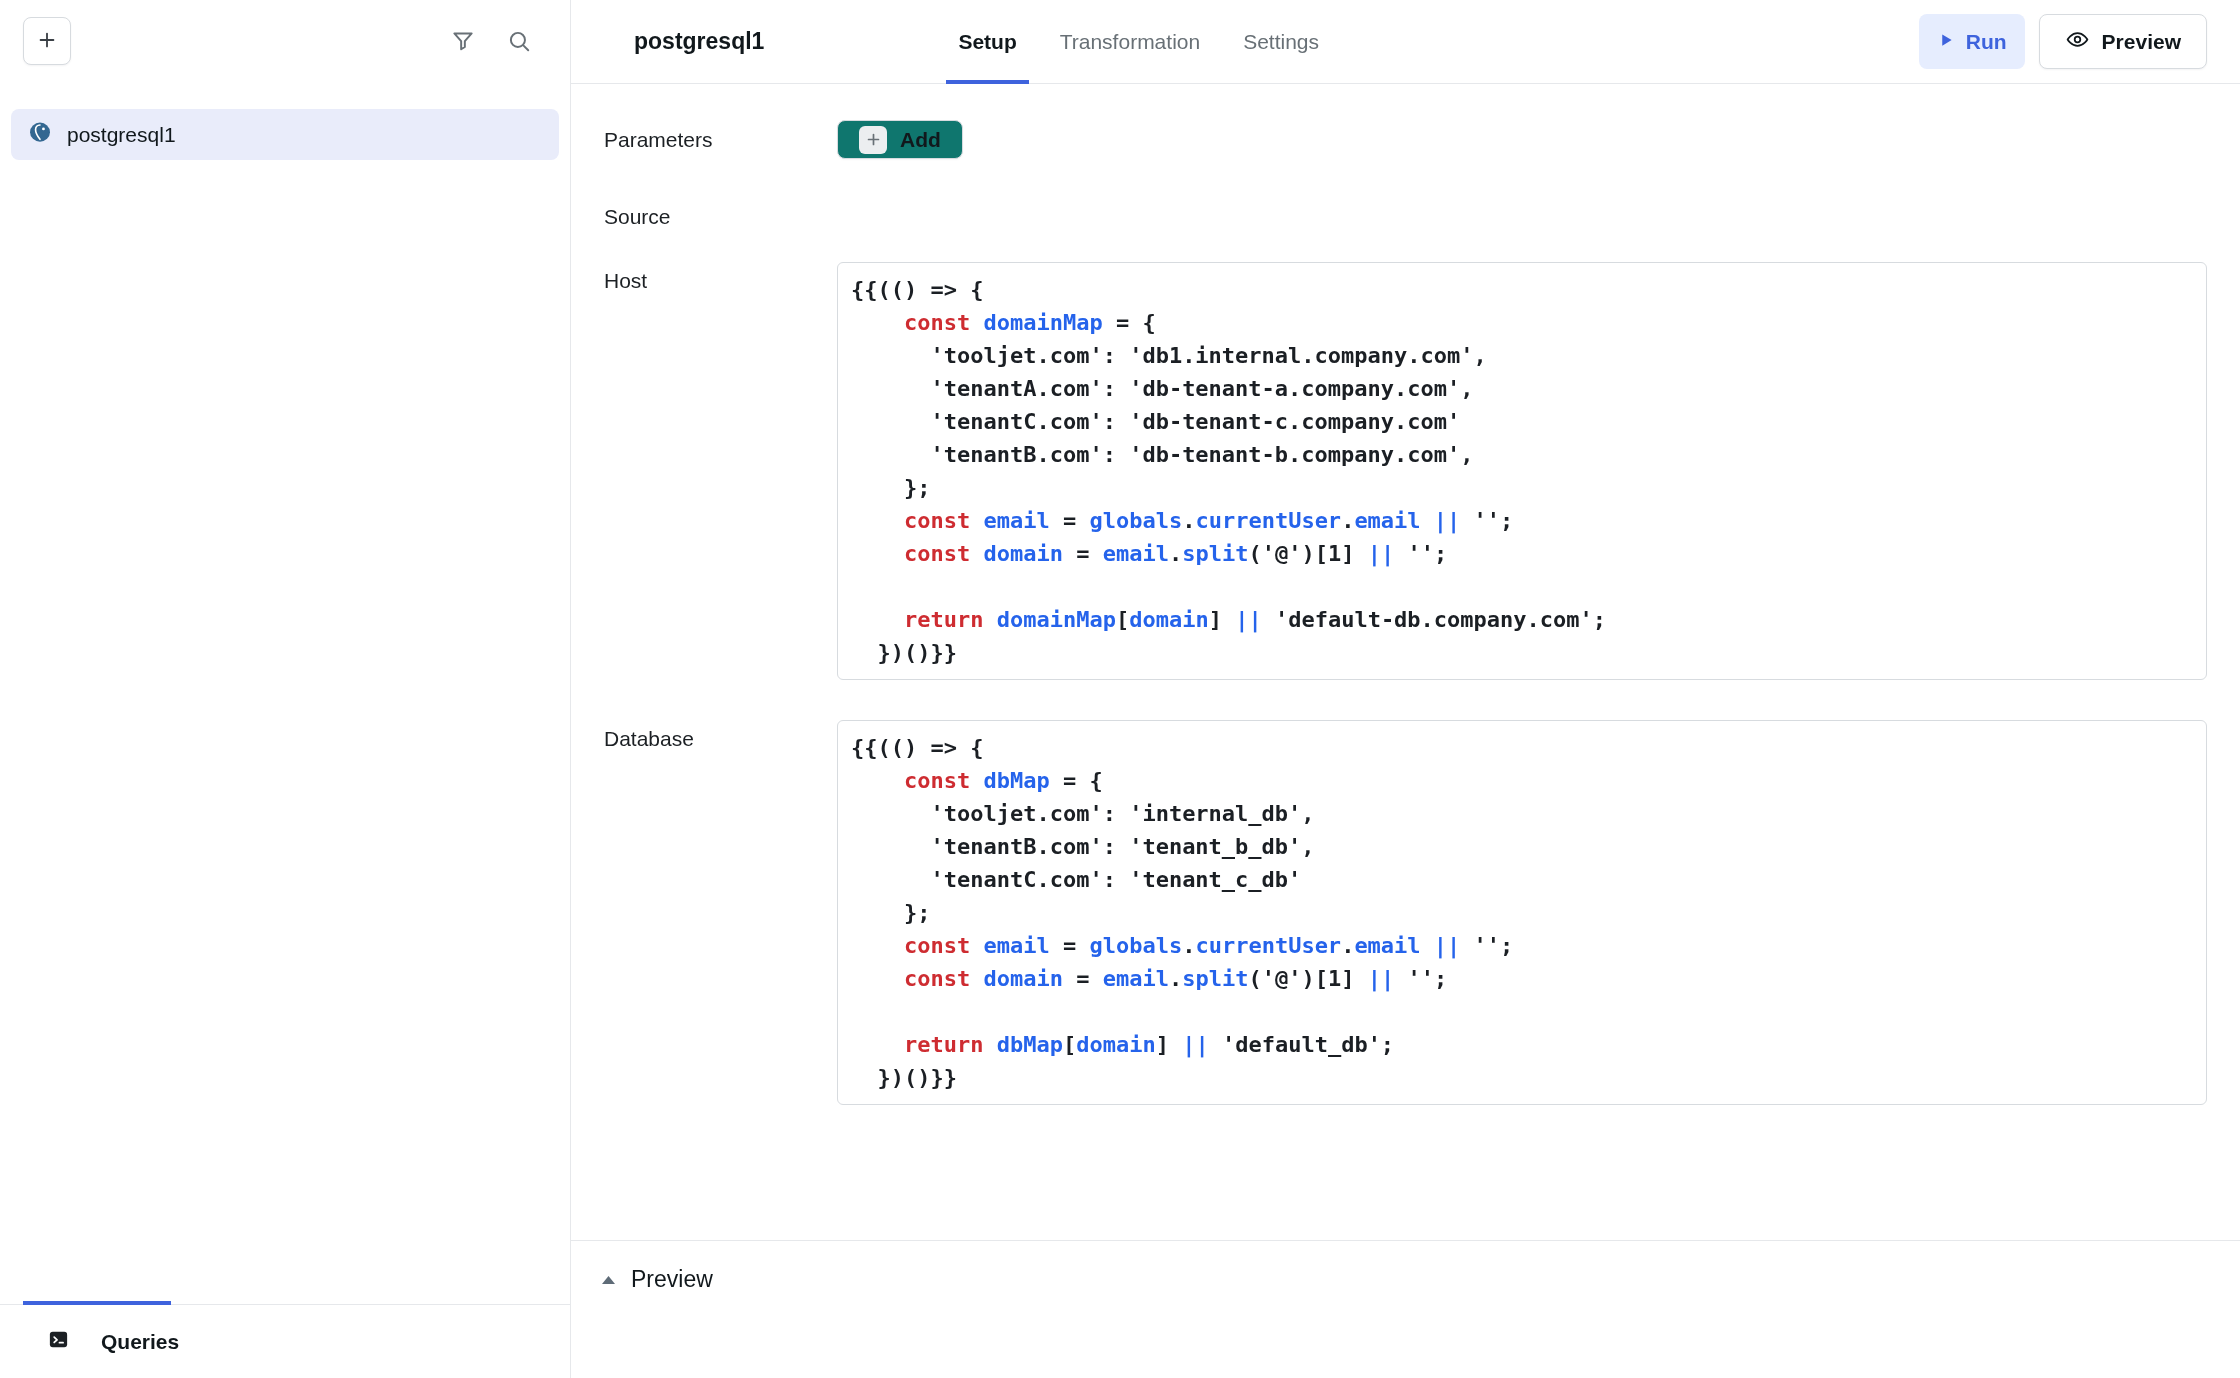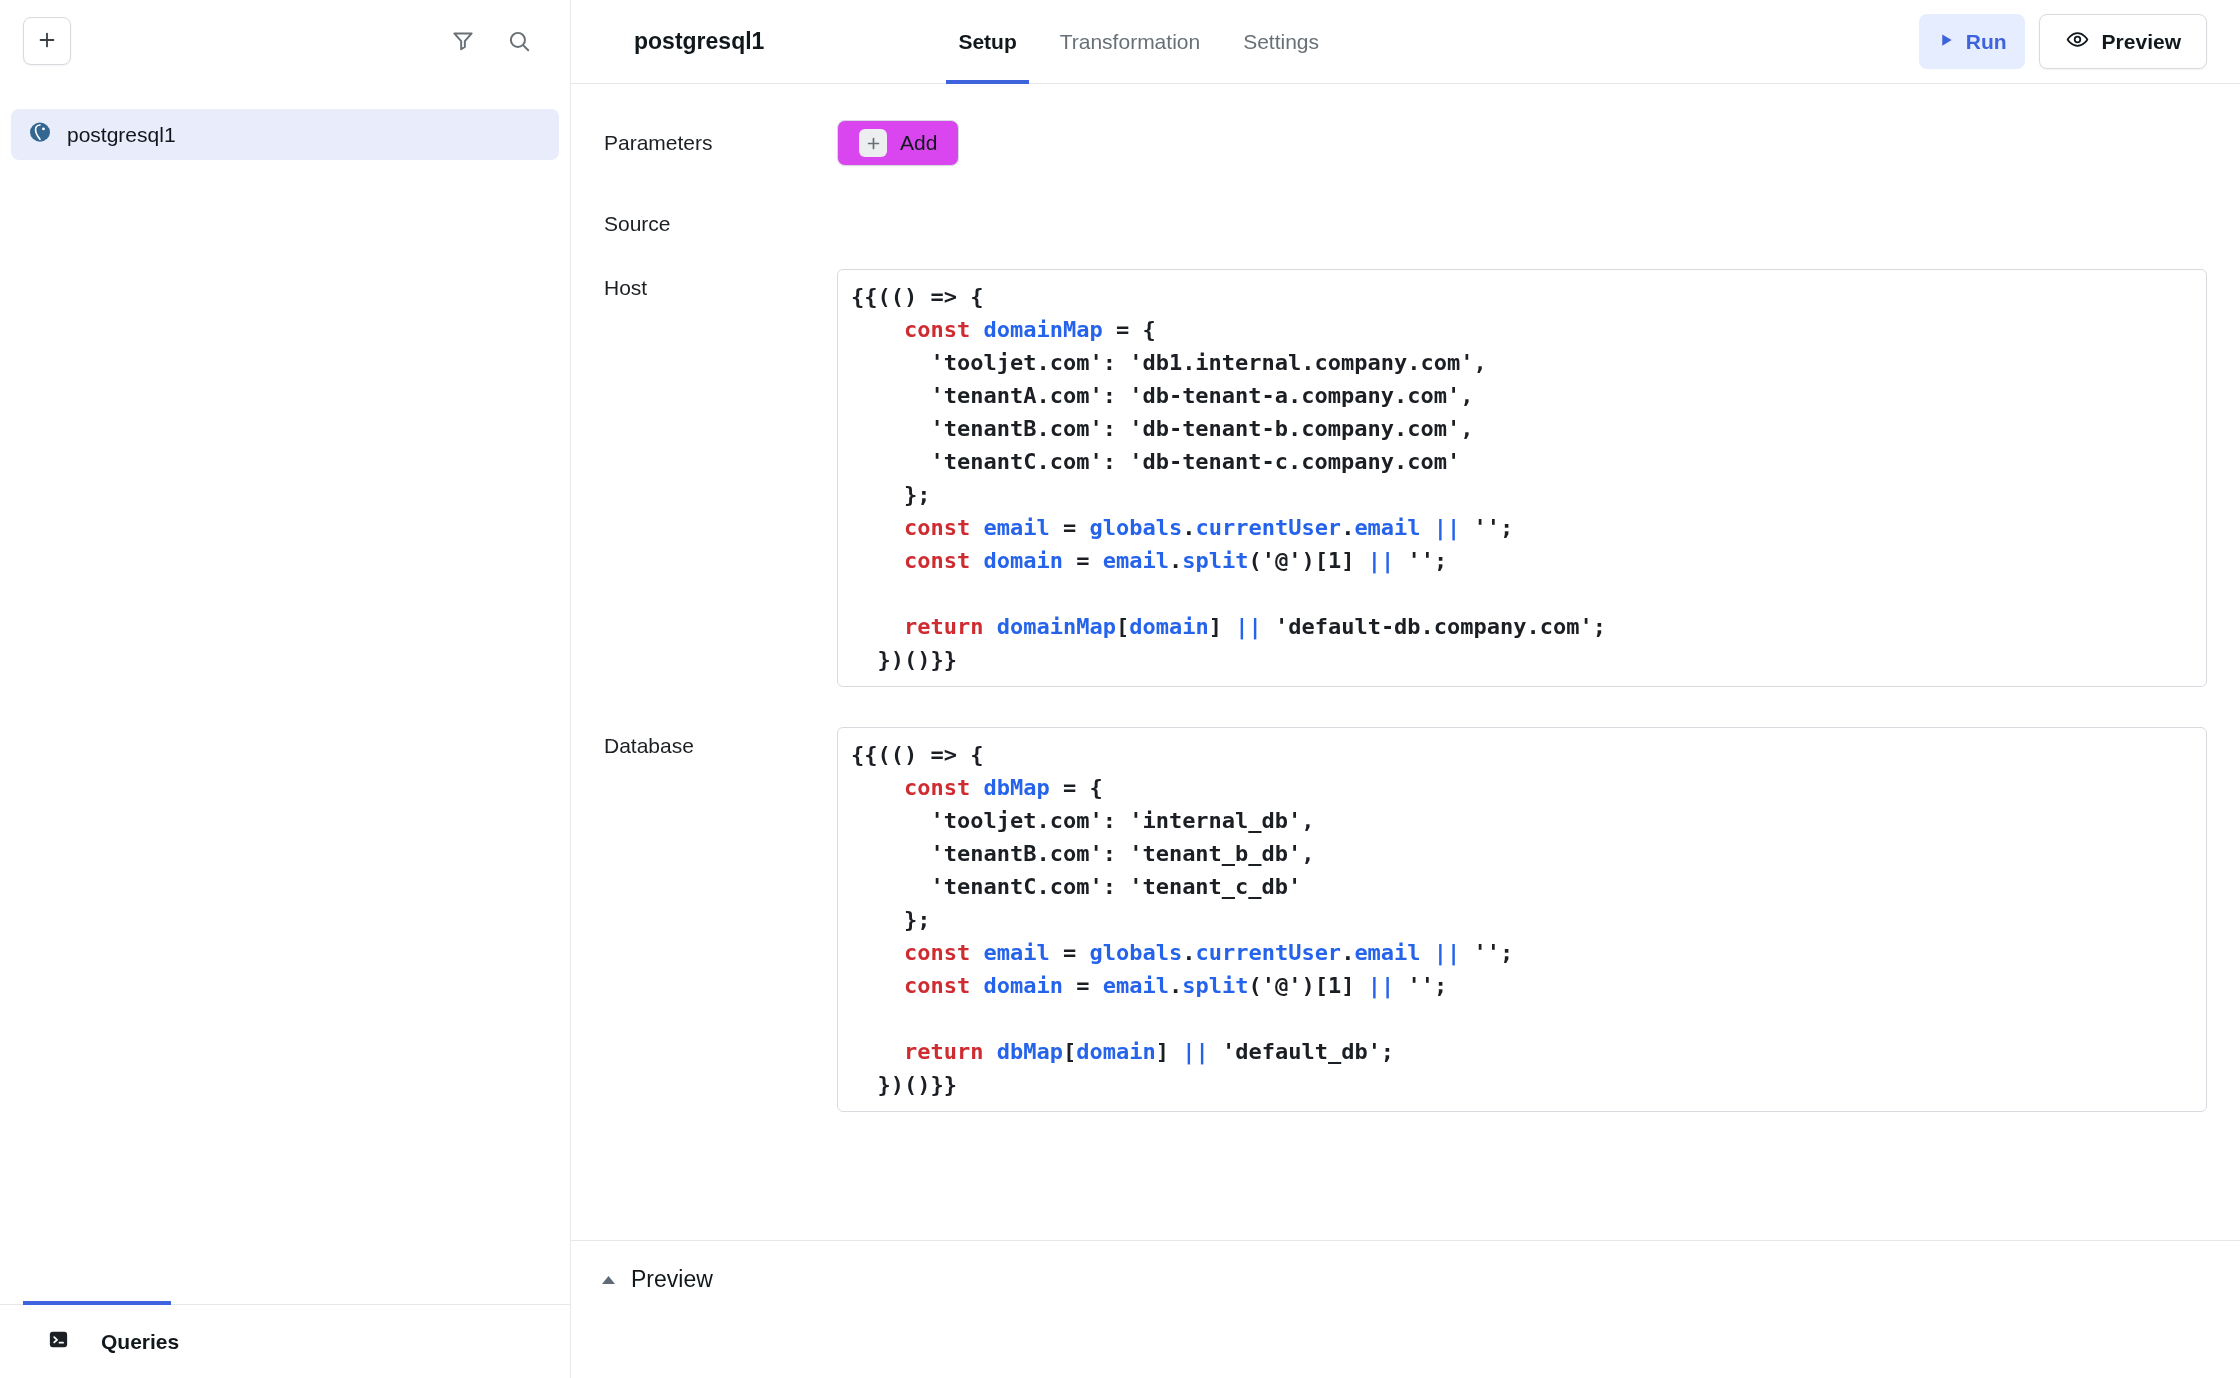--- a/index.html
+++ b/index.html
@@ -37,21 +37,21 @@
   .tab.active{color:var(--text);font-weight:600}
   .tab.active::after{content:"";position:absolute;left:-8px;right:-8px;bottom:-1px;height:4px;background:var(--accent)}
   .header-actions{margin-left:auto;display:flex;align-items:center;gap:14px}
   .btn-run{height:55px;padding:0 18px;border:none;border-radius:8px;background:var(--run-bg);color:var(--accent);font-size:21px;font-weight:600;display:flex;align-items:center;gap:11px;cursor:pointer;font-family:inherit}
   .btn-preview{height:55px;padding:0 25px;border:1px solid var(--border);border-radius:8px;background:#fff;color:var(--text);font-size:21px;font-weight:600;display:flex;align-items:center;gap:12px;cursor:pointer;font-family:inherit;box-shadow:0 1px 2px rgba(16,24,40,.05)}
   
   .content{position:absolute;top:84px;left:0;right:0;bottom:138px;overflow:hidden;padding:36px 33px 0}
   .form-row{display:grid;grid-template-columns:233px 1fr;align-items:start}
   .form-label{font-size:21px;font-weight:500;color:#1C2024}
   .row-parameters{align-items:center}
-  .btn-add{height:46px;padding:0 21px;border:1px solid var(--border);border-radius:8px;background:#d946ef;display:inline-flex;align-items:center;gap:13px;font-size:21px;font-weight:400;color:var(--text);cursor:pointer;justify-self:start;font-family:inherit;box-shadow:0 1px 2px rgba(16,24,40,.04)}
+  .btn-add{height:39px;padding:0 21px;border:1px solid var(--border);border-radius:8px;background:#0f766e;display:inline-flex;align-items:center;gap:13px;font-size:21px;font-weight:700;color:var(--text);cursor:pointer;justify-self:start;font-family:inherit;box-shadow:0 1px 2px rgba(16,24,40,.04)}
   .add-plus{width:28px;height:28px;border-radius:6px;background:#ECEEF0;display:grid;place-items:center}
   .row-source{margin-top:27px}
   .row-source .form-label{padding-top:19px}
   .select{width:1000px;height:63px;border:1px solid var(--border);border-radius:8px;background:#fff;display:flex;align-items:center;justify-content:space-between;padding:0 23px;font-size:21px;color:var(--text);cursor:pointer}
   .help{margin-top:21px;font-size:21px;color:#1C2024}
   .help a{color:var(--link);cursor:pointer}
   .row-host{margin-top:33px}
   .row-host .form-label,.row-database .form-label{padding-top:7px}
   .row-database{margin-top:40px}
   .code-editor{border:1px solid var(--border);border-radius:6px;background:#fff;padding:10px 10px 10px 13px;cursor:text;
@@ -168,22 +168,22 @@
       <div class="form-label">Source</div>
     </div>
 
     <div class="form-row row-host">
       <div class="form-label">Host</div>
       <div class="code-editor">
           <div class="code-line">{{(() =&gt; {</div>
           <div class="code-line">    <i class="kw">const</i> <i class="id">domainMap</i> = {</div>
           <div class="code-line">      'tooljet.com': 'db1.internal.company.com',</div>
           <div class="code-line">      'tenantA.com': 'db-tenant-a.company.com',</div>
+          <div class="code-line">      'tenantC.com': 'db-tenant-c.company.com'</div>
           <div class="code-line">      'tenantB.com': 'db-tenant-b.company.com',</div>
-          <div class="code-line">      'tenantC.com': 'db-tenant-c.company.com'</div>
           <div class="code-line">    };</div>
           <div class="code-line">    <i class="kw">const</i> <i class="id">email</i> = <i class="id">globals</i>.<i class="id">currentUser</i>.<i class="id">email</i> <i class="op">||</i> '';</div>
           <div class="code-line">    <i class="kw">const</i> <i class="id">domain</i> = <i class="id">email</i>.<i class="id">split</i>('@')[1] <i class="op">||</i> '';</div>
           <div class="code-line">&nbsp;</div>
           <div class="code-line">    <i class="kw">return</i> <i class="id">domainMap</i>[<i class="id">domain</i>] <i class="op">||</i> 'default-db.company.com';</div>
           <div class="code-line">  })()}}</div>
         </div>
     </div>
 
     <div class="form-row row-database">

